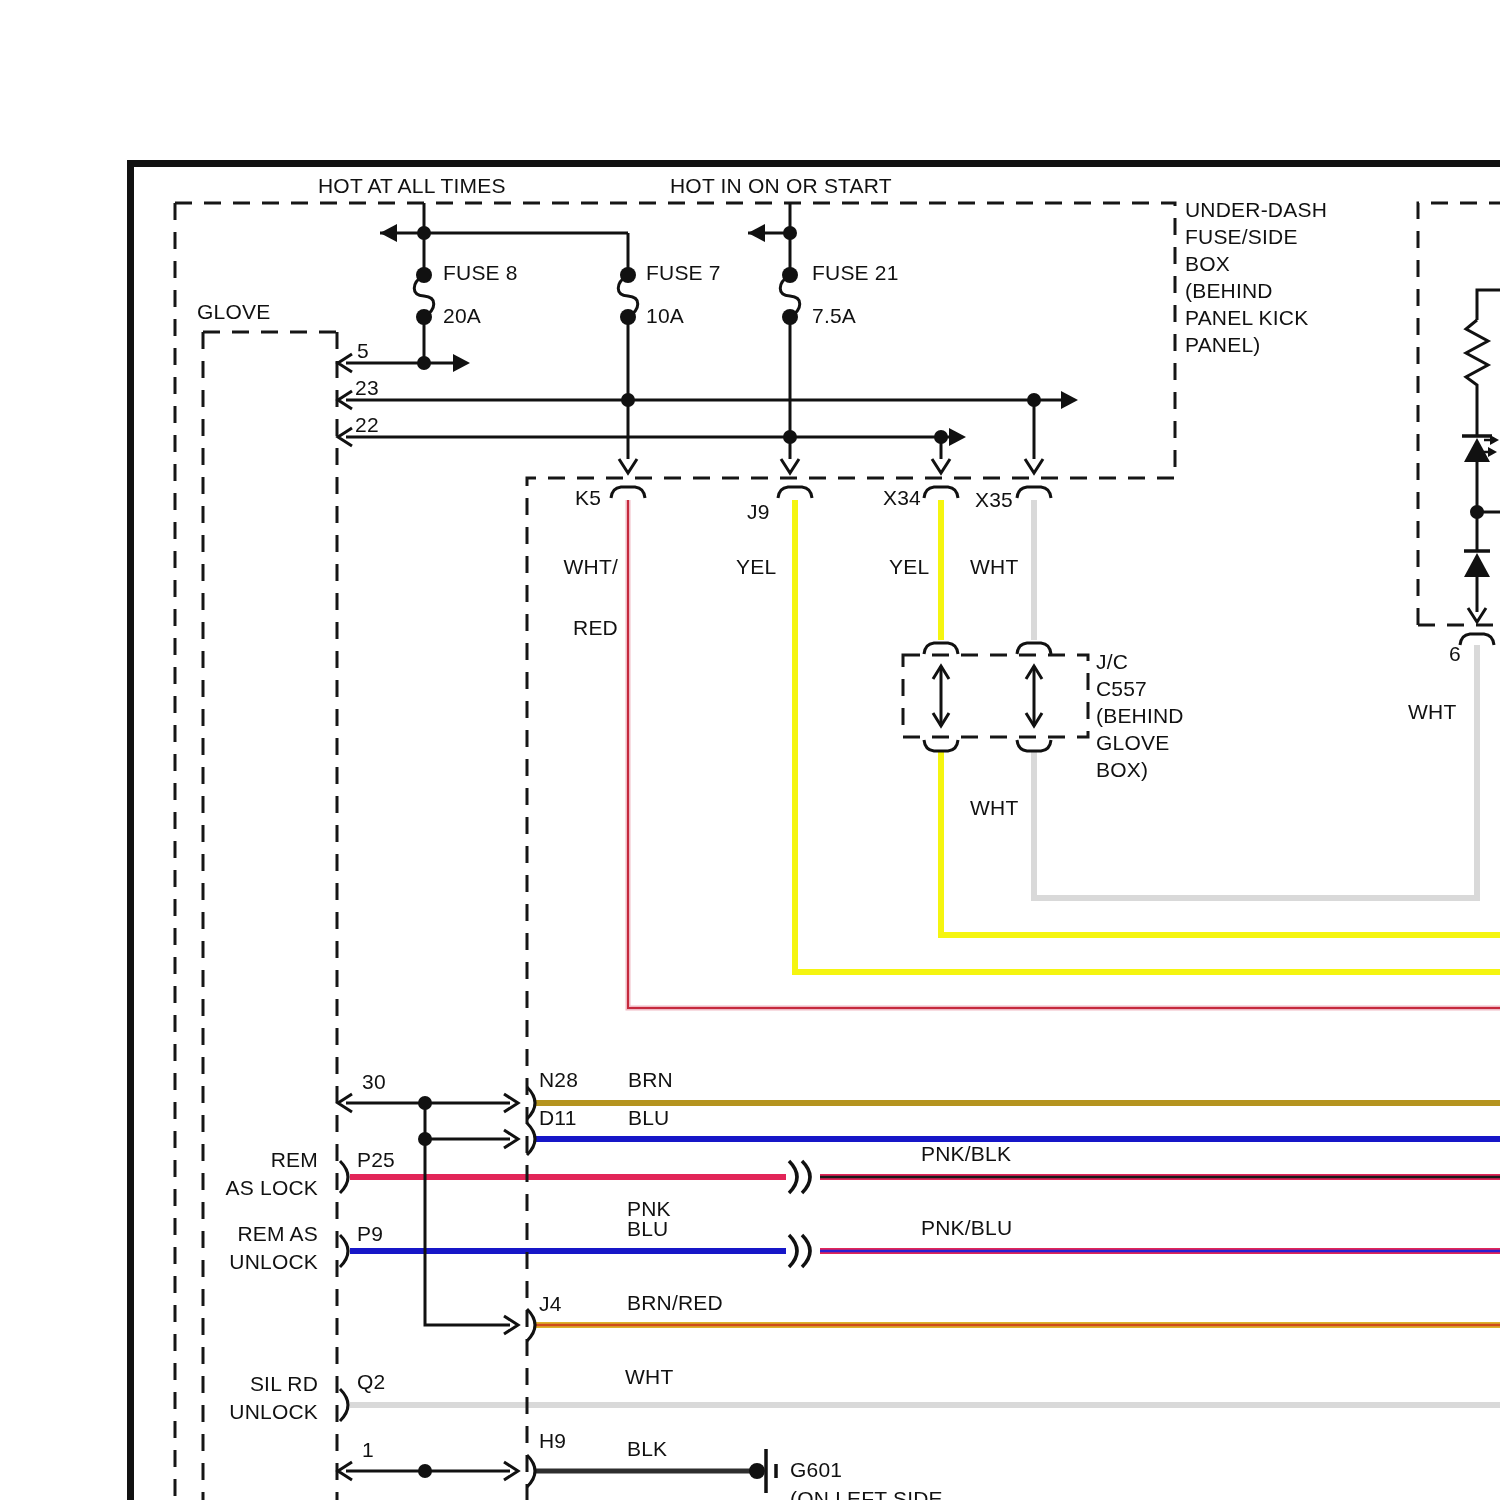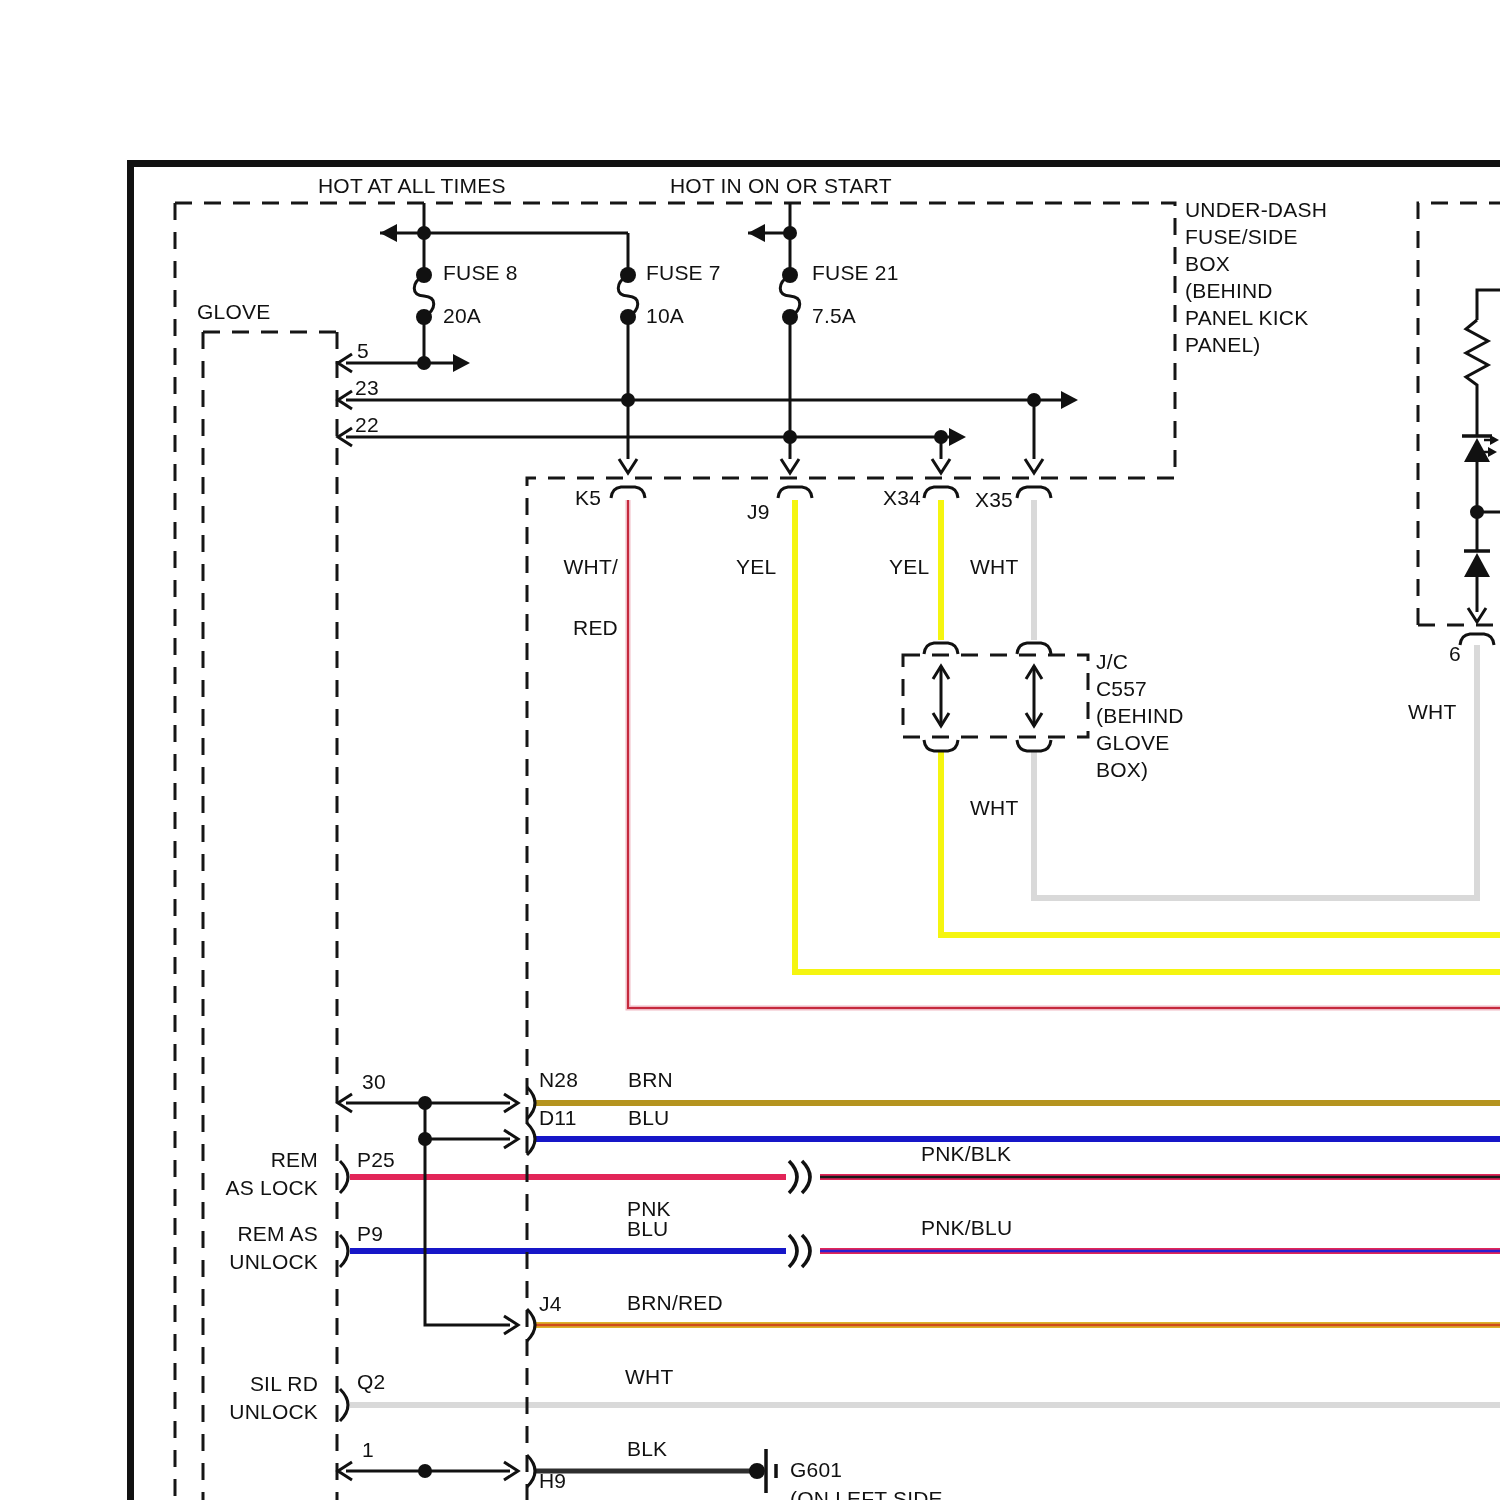--- a/index.html
+++ b/index.html
@@ -220,18 +220,18 @@
 
   <div class="lbl" style="left:539px;top:1291px">J4</div>
   <div class="lbl" style="left:627px;top:1290px">BRN/RED</div>
 
   <div class="lbl r" style="left:160px;top:1371px;width:158px">SIL RD</div>
   <div class="lbl r" style="left:160px;top:1399px;width:158px">UNLOCK</div>
   <div class="lbl" style="left:357px;top:1369px">Q2</div>
   <div class="lbl" style="left:625px;top:1364px">WHT</div>
 
   <div class="lbl" style="left:362px;top:1437px">1</div>
-  <div class="lbl" style="left:539px;top:1468px">H9</div>
+  <div class="lbl" style="left:539px;top:1428px">H9</div>
   <div class="lbl" style="left:627px;top:1436px">BLK</div>
   <div class="lbl" style="left:790px;top:1457px">G601</div>
   <div class="lbl" style="left:790px;top:1486px">(ON LEFT SIDE</div>
 
 </div>
 
 </body></html>

